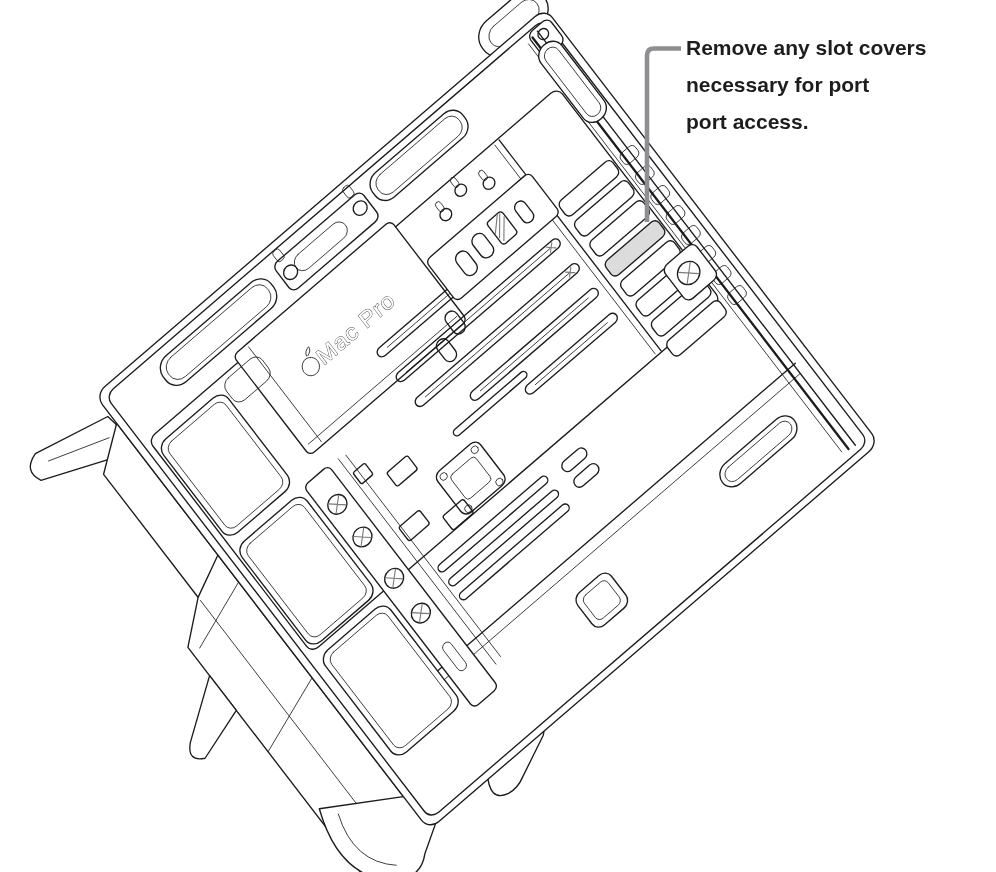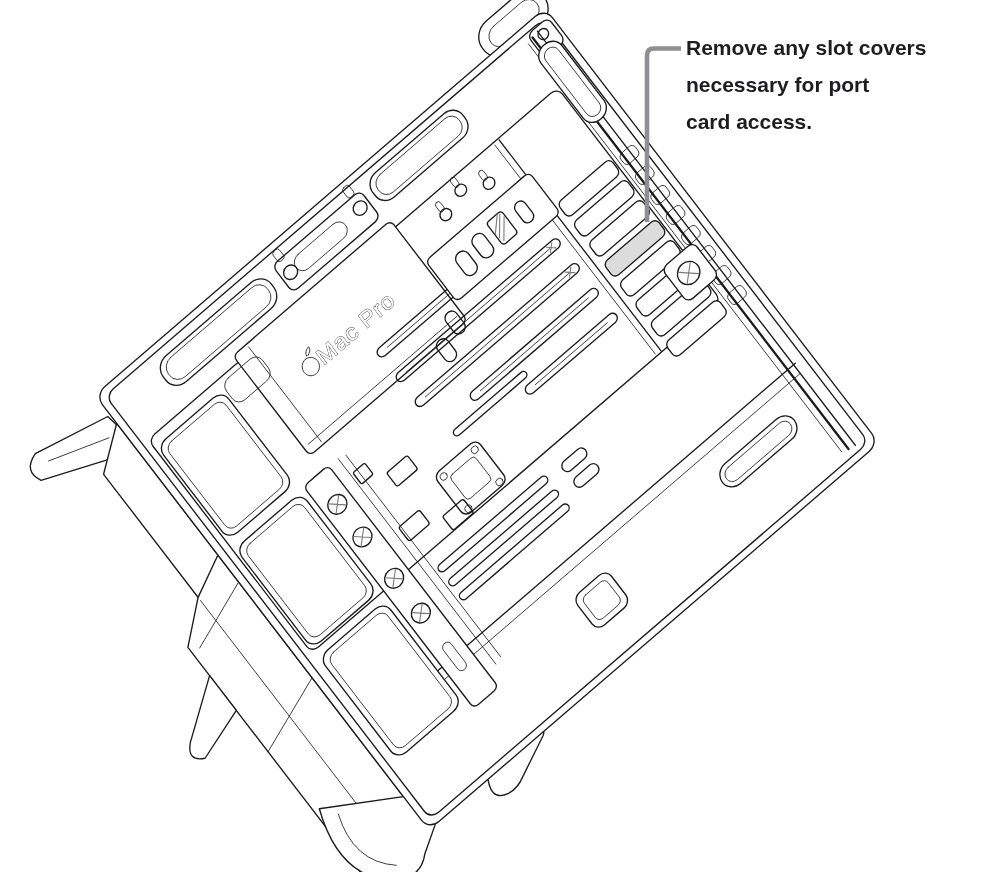--- a/index.html
+++ b/index.html
@@ -214,15 +214,15 @@
         <path class="screwx" d="M90.7,52.5 L93.3,55.1 M90.7,55.1 L93.3,52.5" vector-effect="non-scaling-stroke"></path>
       </g>
     </g>
 
     <path class="leader" d="M681,48.5 L654,48.5 Q647,48.5 647,55.5 L647,222"></path>
   </svg>
 
   <div class="callout">
     <span>Remove any slot covers</span>
     <span>necessary for port</span>
-    <span>card access.</span>
+    <span>port access.</span>
   </div>
 </div>
 
 </body></html>

